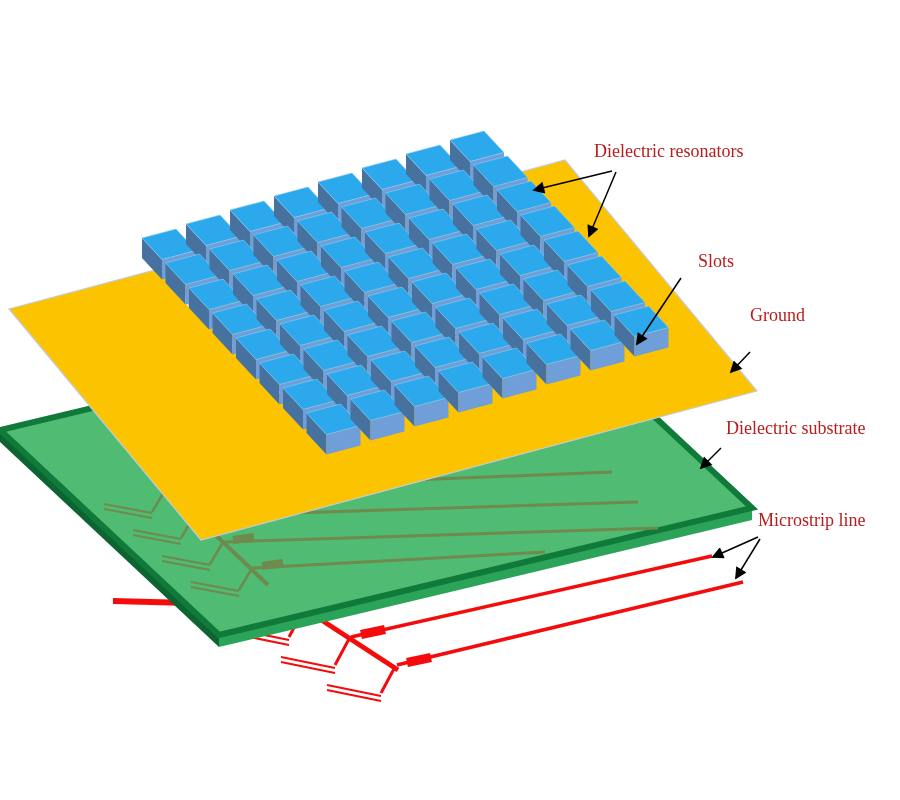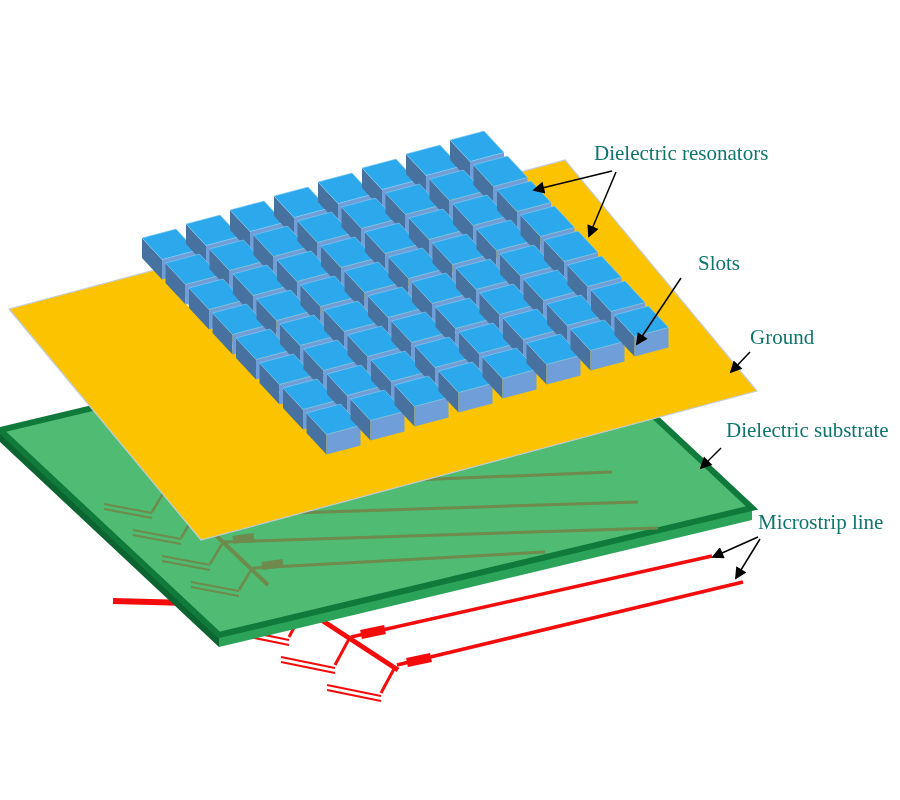--- a/index.html
+++ b/index.html
@@ -1,19 +1,19 @@
 <!DOCTYPE html>
 <html><head>
 <meta charset="utf-8">
 <style>
   html,body{margin:0;padding:0;background:#ffffff;}
   #stage{position:relative;width:900px;height:800px;background:#ffffff;overflow:hidden;
          font-family:"Liberation Serif", serif;}
   #scene{position:absolute;left:0;top:0;}
-  .lbl{position:absolute;font-size:21px;color:#0f766e;white-space:nowrap;line-height:1.1;
+  .lbl{position:absolute;font-size:18px;color:#b91c1c;white-space:nowrap;line-height:1.1;
        font-family:"Liberation Serif", serif;}
 </style>
 </head>
 <body>
 
 <div id="stage">
   <svg id="scene" width="900" height="800" viewBox="0 0 900 800">
     <defs>
       <marker id="ah" viewBox="0 0 10 10" refX="8.5" refY="5" markerWidth="9.5" markerHeight="8" orient="auto">
         <path d="M0,0 L10,5 L0,10 z" fill="#000"></path>
@@ -287,16 +287,16 @@
         <line x1="681" y1="278" x2="637" y2="344" stroke="#000000" stroke-width="1.5" marker-end="url(#ah)"></line>
         <line x1="750" y1="352" x2="731" y2="372" stroke="#000000" stroke-width="1.5" marker-end="url(#ah)"></line>
         <line x1="721" y1="448" x2="701" y2="468" stroke="#000000" stroke-width="1.5" marker-end="url(#ah)"></line>
         <line x1="758" y1="537" x2="713" y2="557" stroke="#000000" stroke-width="1.5" marker-end="url(#ah)"></line>
         <line x1="760" y1="539" x2="736" y2="578" stroke="#000000" stroke-width="1.5" marker-end="url(#ah)"></line>
       </g>
   </svg>
 
   <div class="lbl" style="left:594px;top:142px">Dielectric resonators</div>
   <div class="lbl" style="left:698px;top:252px">Slots</div>
-  <div class="lbl" style="left:750px;top:326px">Ground</div>
+  <div class="lbl" style="left:750px;top:306px">Ground</div>
   <div class="lbl" style="left:758px;top:511px">Microstrip line</div>
   <div class="lbl" style="left:726px;top:419px">Dielectric substrate</div>
 </div>
 
 </body></html>

